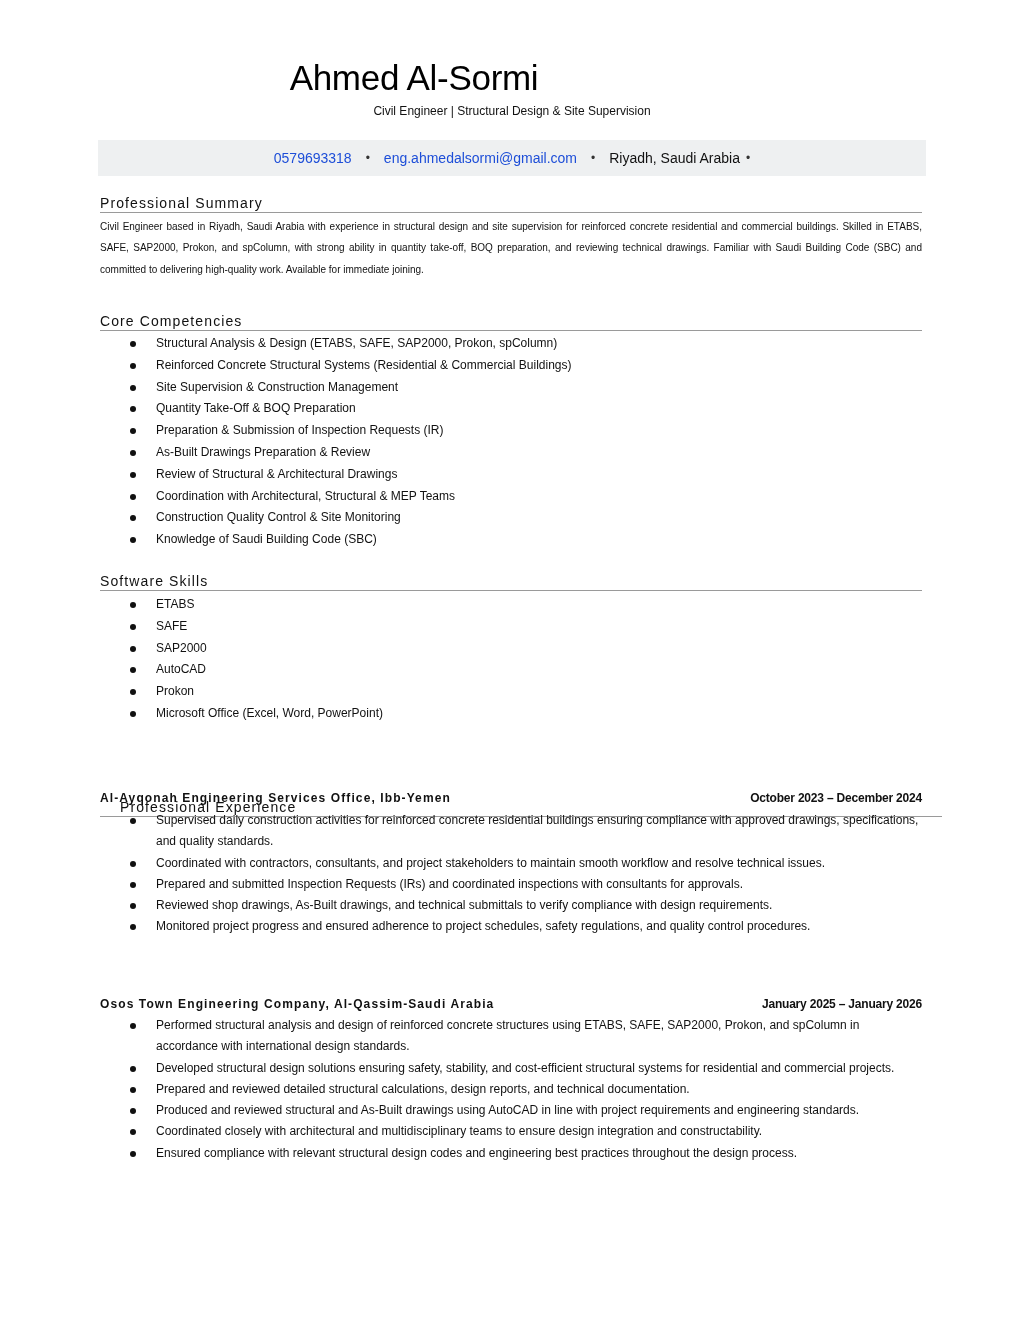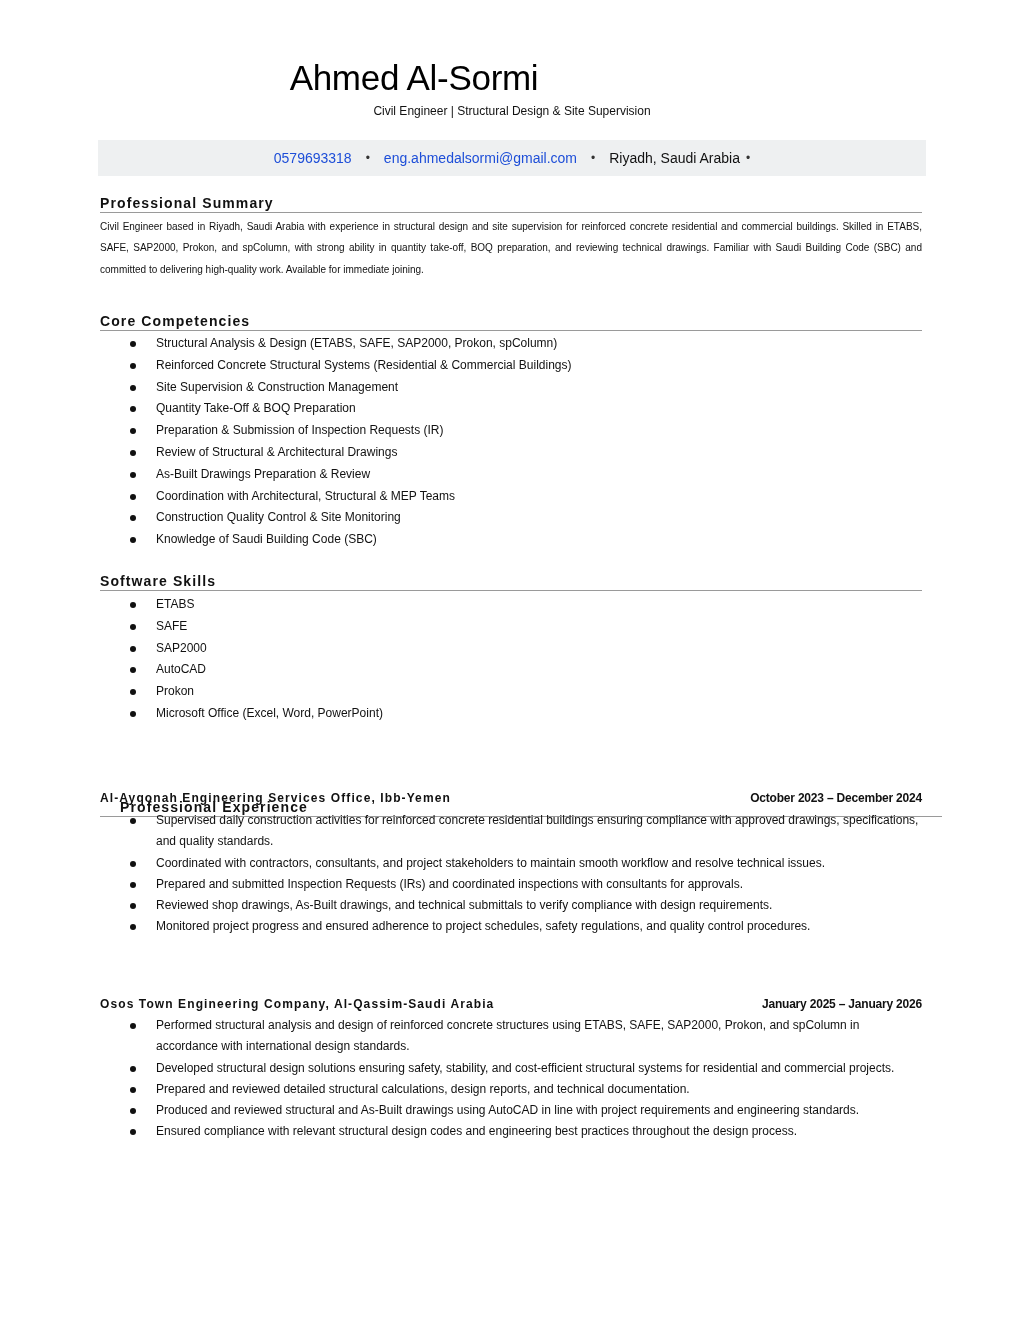--- a/index.html
+++ b/index.html
@@ -10,21 +10,21 @@
   .headline { position: absolute; left: 0; width: 1024px; top: 104px; text-align: center;
               font-size: 12px; color: #111; }
   .contact-bar { position: absolute; left: 98px; top: 140px; width: 828px; height: 36px;
                  background: #eef0f1; display: flex; justify-content: center; align-items: center;
                  font-size: 14px; }
   .contact-bar .link { color: #1d4ed8; }
   .contact-bar .sep { color: #333; margin: 0 14px; font-size: 12px; }
   .contact-bar .loc { color: #111; }
   .contact-bar .trail { color: #333; margin-left: 6px; font-size: 12px; }
 
-  .section-title { position: absolute; left: 100px; width: 822px; font-weight: bold; font-size: 14px;
+  .section-title { position: absolute; left: 100px; width: 822px; font-weight: normal; font-size: 14px;
                    letter-spacing: 1.1px; color: #111; border-bottom: 1px solid #9a9a9a;
                    padding-bottom: 1px; }
   .summary { position: absolute; left: 100px; width: 822px; font-size: 10px; line-height: 21.3px;
              text-align: justify; color: #111; }
   ul.bullets { position: absolute; left: 100px; width: 822px; margin: 0; padding: 0; list-style: none; }
   ul.bullets li { position: relative; padding-left: 56px; font-size: 12px; line-height: 21.8px; color: #111; }
   ul.bullets li::before { content: ""; position: absolute; left: 30px; top: 8px; width: 6px; height: 6px;
                           border-radius: 50%; background: #111; }
   .job-head { position: absolute; left: 100px; width: 822px; display: flex; justify-content: space-between;
               font-weight: bold; font-size: 12px; color: #111; }
@@ -51,22 +51,22 @@
 <div class="section-title" style="top:195px;">Professional Summary</div>
 <div class="summary" style="top:216px;">Civil Engineer based in Riyadh, Saudi Arabia with experience in structural design and site supervision for reinforced concrete residential and commercial buildings. Skilled in ETABS, SAFE, SAP2000, Prokon, and spColumn, with strong ability in quantity take-off, BOQ preparation, and reviewing technical drawings. Familiar with Saudi Building Code (SBC) and committed to delivering high-quality work. Available for immediate joining.</div>
 
 <div class="section-title" style="top:313px;">Core Competencies</div>
 <ul class="bullets" id="competencies-list" style="top:333px;">
     <li>Structural Analysis &amp; Design (ETABS, SAFE, SAP2000, Prokon, spColumn)</li>
     <li>Reinforced Concrete Structural Systems (Residential &amp; Commercial Buildings)</li>
     <li>Site Supervision &amp; Construction Management</li>
     <li>Quantity Take-Off &amp; BOQ Preparation</li>
     <li>Preparation &amp; Submission of Inspection Requests (IR)</li>
+    <li>As-Built Drawings Preparation &amp; Review</li>
     <li>Review of Structural &amp; Architectural Drawings</li>
-    <li>As-Built Drawings Preparation &amp; Review</li>
     <li>Coordination with Architectural, Structural &amp; MEP Teams</li>
     <li>Construction Quality Control &amp; Site Monitoring</li>
     <li>Knowledge of Saudi Building Code (SBC)</li>
   </ul>
 
 <div class="section-title" style="top:573px;">Software Skills</div>
 <ul class="bullets" id="software-list" style="top:594px;">
     <li>ETABS</li>
     <li>SAFE</li>
     <li>SAP2000</li>
@@ -91,14 +91,15 @@
 
 <div class="job-head" style="top:997px;">
   <span class="company">Osos Town Engineering Company, Al-Qassim-Saudi Arabia</span>
   <span class="dates">January 2025 – January 2026</span>
 </div>
 <ul class="bullets job" id="job1-list" style="top:1015px;">
     <li>Performed structural analysis and design of reinforced concrete structures using ETABS, SAFE, SAP2000, Prokon, and spColumn in accordance with international design standards.</li>
     <li>Developed structural design solutions ensuring safety, stability, and cost-efficient structural systems for residential and commercial projects.</li>
     <li>Prepared and reviewed detailed structural calculations, design reports, and technical documentation.</li>
     <li>Produced and reviewed structural and As-Built drawings using AutoCAD in line with project requirements and engineering standards.</li>
+    <li>Coordinated closely with architectural and multidisciplinary teams to ensure design integration and constructability.</li>
     <li>Ensured compliance with relevant structural design codes and engineering best practices throughout the design process.</li>
   </ul>
 
 </body></html>

